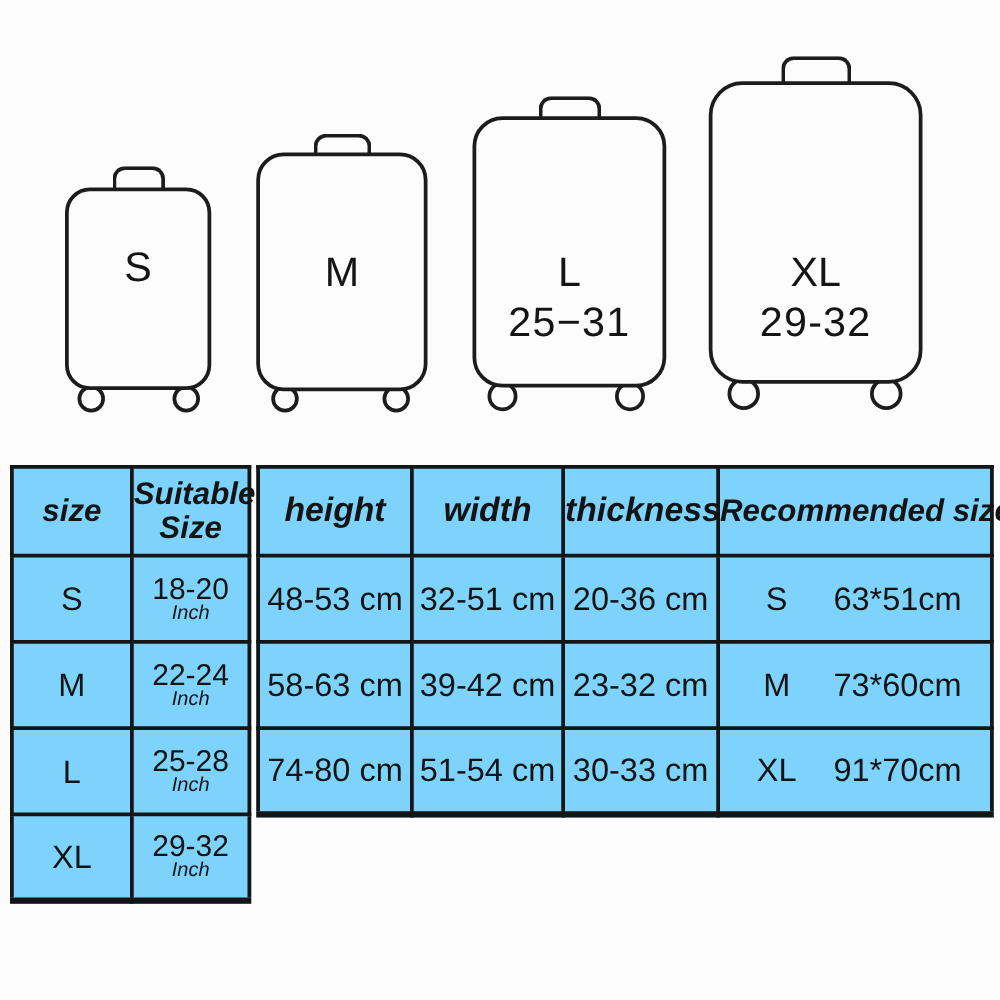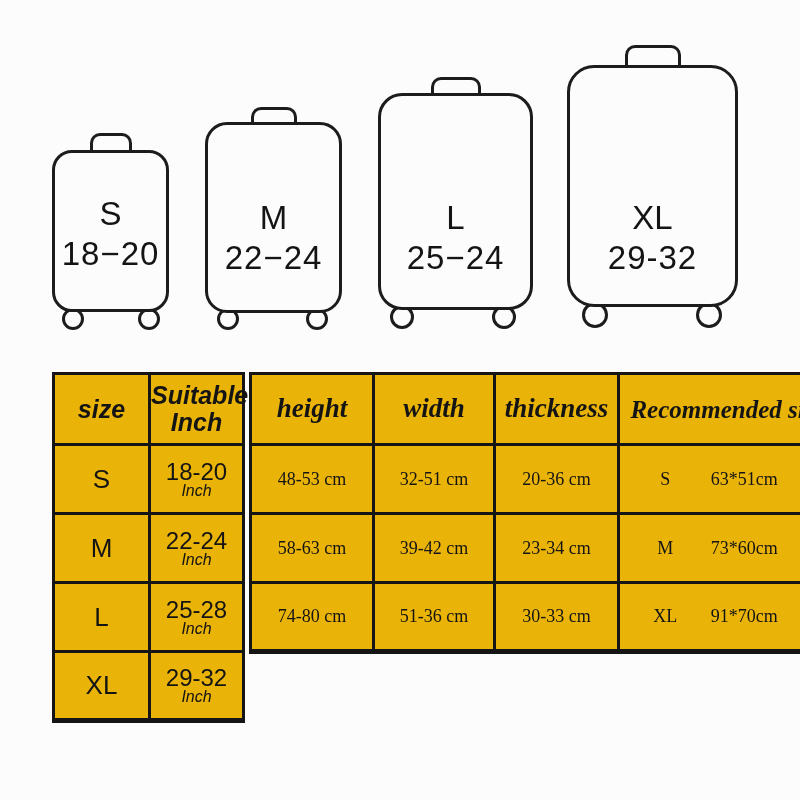--- a/index.html
+++ b/index.html
@@ -67,80 +67,77 @@
   .case-xl .wheel { width:20px; height:20px; }
   .case-xl .wheel-l { left:15px;  bottom:-21px; }
   .case-xl .wheel-r { right:16px; bottom:-21px; }
   .case-xl .case-text { top:135px; }
 
   
   table {
     position:absolute;
     border-collapse:collapse;
     table-layout:fixed;
-    background:#eab308;
+    background:#7dd3fc;
     border:3px solid #151515;
     border-bottom-width:5px;
-    margin-left:44px;
   }
   th, td { border:3px solid #151515; text-align:center; vertical-align:middle; padding:0; }
   thead tr { height:71px; }
   tbody tr { height:69px; }
   th { font-style:italic; font-weight:bold; font-size:27px; line-height:1.08; }
 
   .left-table  { left:8px;   top:372px; width:190px; }
   .left-table th { font-size:25px; }
   .left-table .size-cell { font-size:26px; }
   .left-table .range { font-size:24px; line-height:24px;text-align:center; }
   .left-table .inch  { font-size:16px; line-height:17px; font-style:italic; font-weight:normal; margin-top:-2px; }
 
-  .right-table { left:205px; top:372px; width:587px;font-family:Liberation Serif, serif; }
-  .right-table td { font-size:18px; }
+  .right-table { left:205px; top:372px; width:587px; }
+  .right-table td { font-size:26px; }
   .right-table th.rec-th { font-size:25px; white-space:nowrap; }
   .rec-inner { display:grid; grid-template-columns:42% 58%; align-items:center; }
   .rec-label { text-align:center; }
   .rec-value { text-align:left; }
 </style>
 </head>
 <body>
 
 <div class="stage">
 
   <section>
 
     <figure class="case case-s">
       <div class="handle"></div>
       <div class="body"></div>
       <div class="wheel wheel-l"></div>
       <div class="wheel wheel-r"></div>
       <div class="case-text">
         <div class="case-label">S</div>
-        <div class="case-range">18−20</div>
       </div>
     </figure>
 
     <figure class="case case-m">
       <div class="handle"></div>
       <div class="body"></div>
       <div class="wheel wheel-l"></div>
       <div class="wheel wheel-r"></div>
       <div class="case-text">
         <div class="case-label">M</div>
-        <div class="case-range">22−24</div>
       </div>
     </figure>
 
     <figure class="case case-l">
       <div class="handle"></div>
       <div class="body"></div>
       <div class="wheel wheel-l"></div>
       <div class="wheel wheel-r"></div>
       <div class="case-text">
         <div class="case-label">L</div>
-        <div class="case-range">25−24</div>
+        <div class="case-range">25−31</div>
       </div>
     </figure>
 
     <figure class="case case-xl">
       <div class="handle"></div>
       <div class="body"></div>
       <div class="wheel wheel-l"></div>
       <div class="wheel wheel-r"></div>
       <div class="case-text">
         <div class="case-label">XL</div>
@@ -151,21 +148,21 @@
   </section>
 
   <table class="left-table">
     <colgroup>
         <col style="width:96px">
         <col style="width:94px">
       </colgroup>
     <thead>
       <tr>
         <th>size</th>
-        <th>Suitable Inch</th>
+        <th>Suitable Size</th>
       </tr>
     </thead>
     <tbody>
       <tr>
         <td class="size-cell">S</td>
         <td>
           <div class="range">18-20</div>
           <div class="inch">Inch</div>
         </td>
       </tr>
@@ -216,31 +213,31 @@
         <td>
           <div class="rec-inner">
             <span class="rec-label">S</span>
             <span class="rec-value">63*51cm</span>
           </div>
         </td>
       </tr>
       <tr>
         <td>58-63 cm</td>
         <td>39-42 cm</td>
-        <td>23-34 cm</td>
+        <td>23-32 cm</td>
         <td>
           <div class="rec-inner">
             <span class="rec-label">M</span>
             <span class="rec-value">73*60cm</span>
           </div>
         </td>
       </tr>
       <tr>
         <td>74-80 cm</td>
-        <td>51-36 cm</td>
+        <td>51-54 cm</td>
         <td>30-33 cm</td>
         <td>
           <div class="rec-inner">
             <span class="rec-label">XL</span>
             <span class="rec-value">91*70cm</span>
           </div>
         </td>
       </tr>
     </tbody>
   </table>

